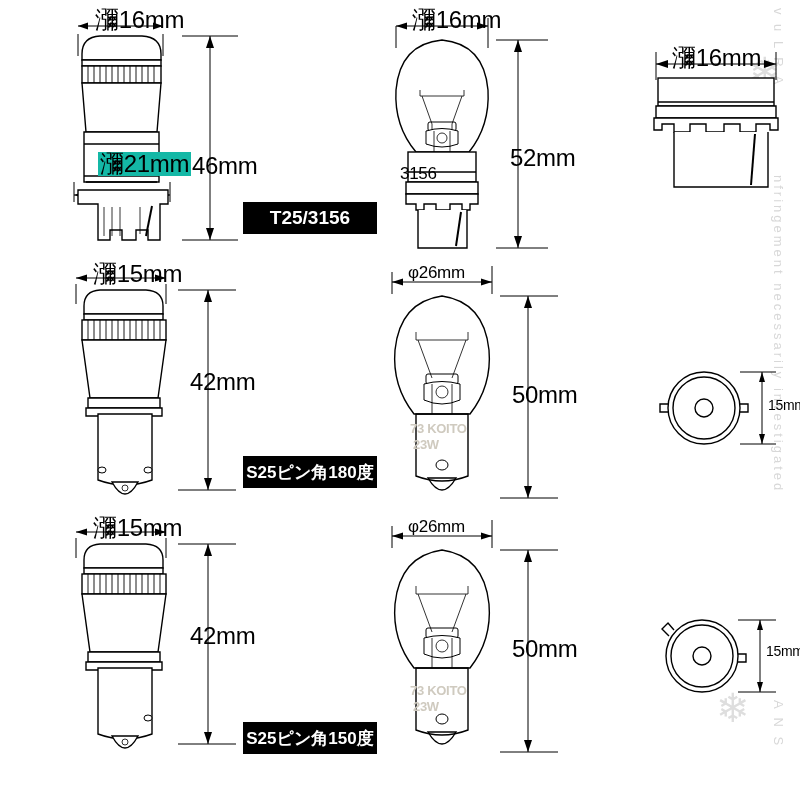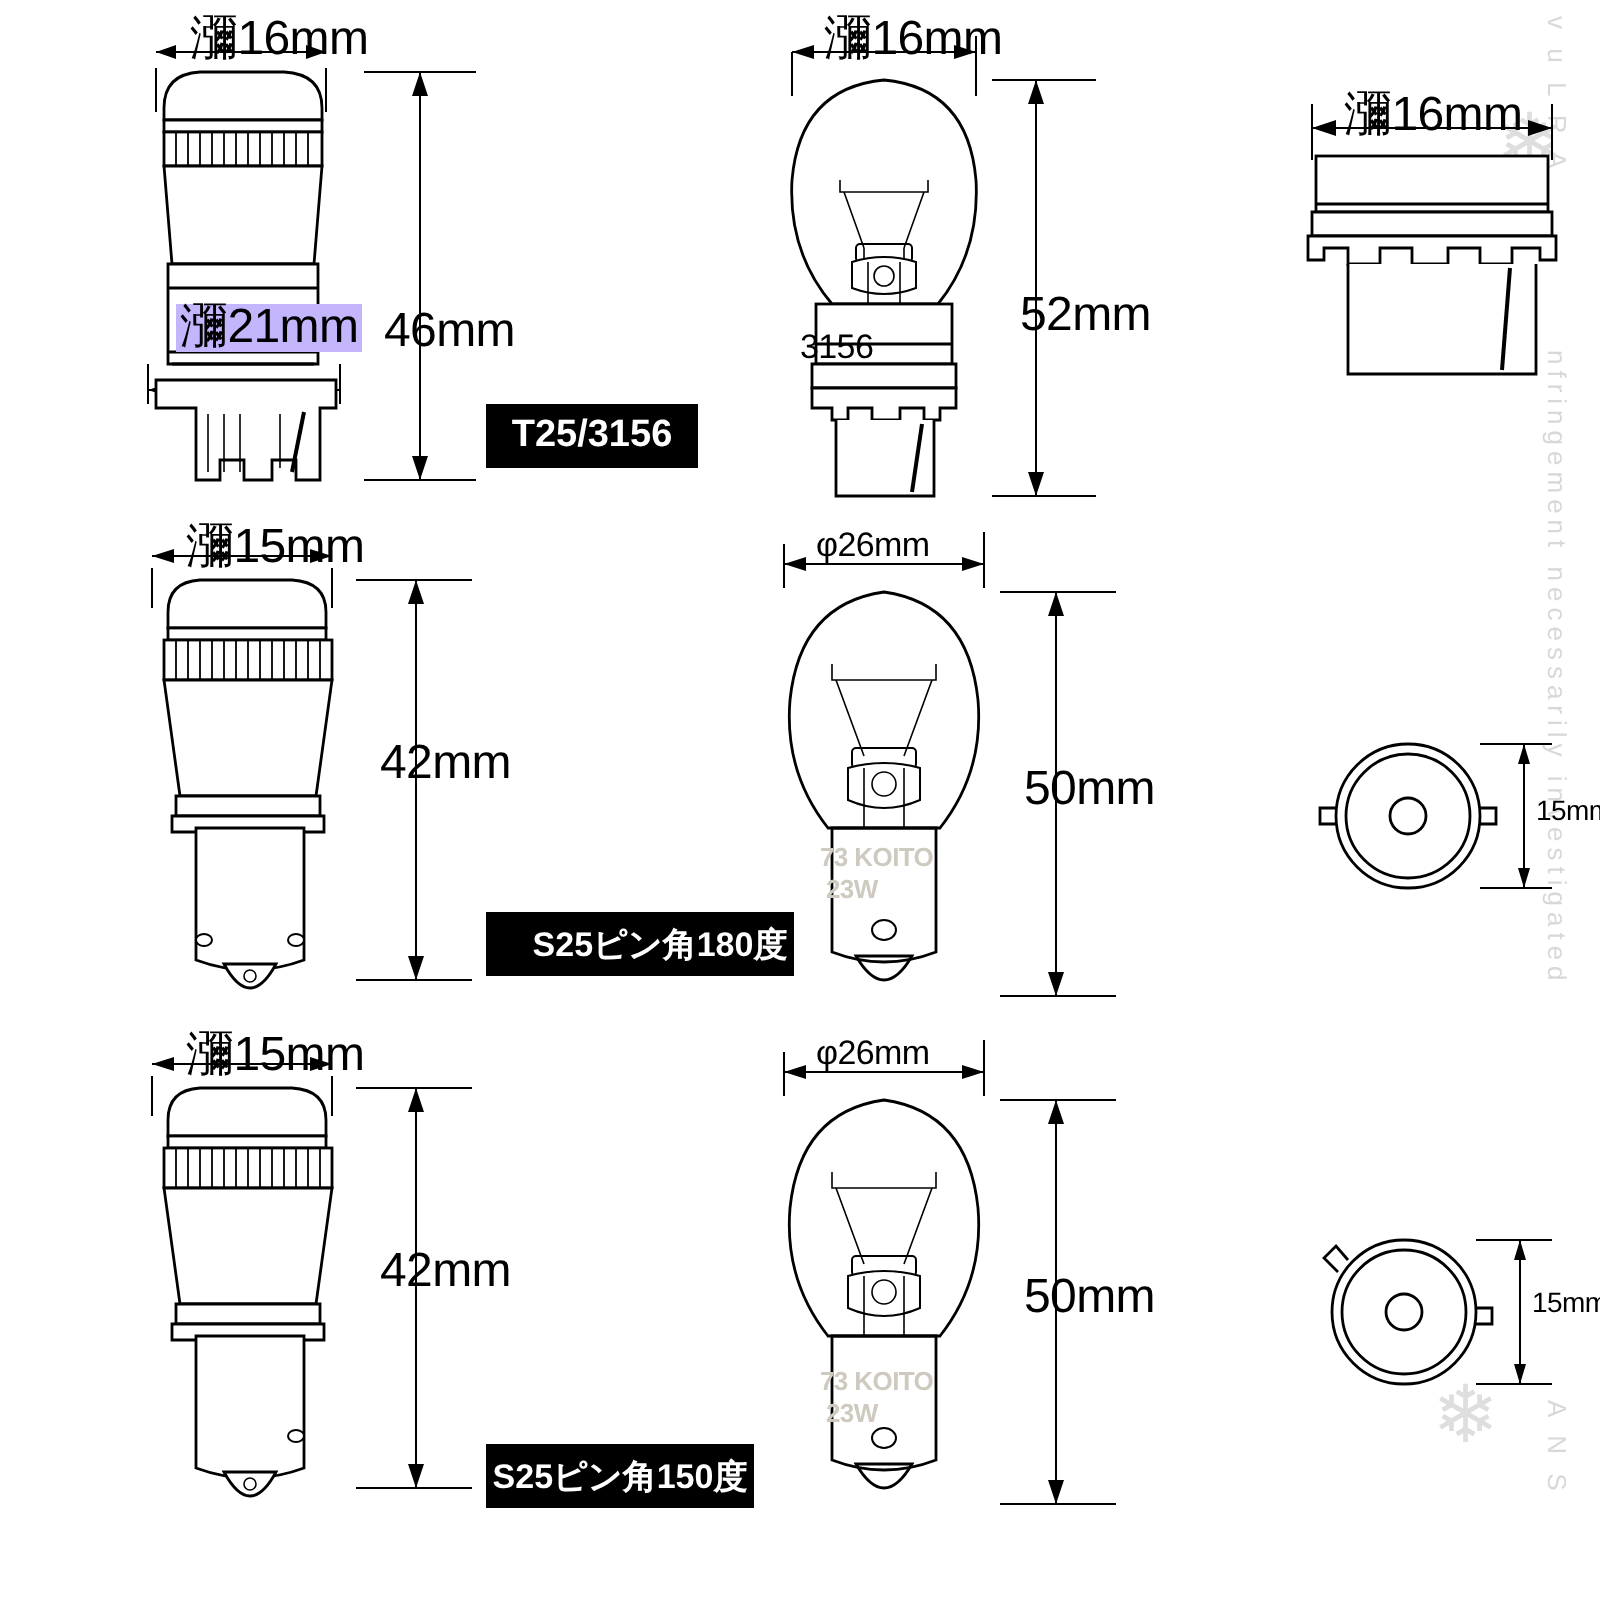--- a/index.html
+++ b/index.html
@@ -105,24 +105,24 @@
       <g class="ln thin">
         <line x1="122" y1="32" x2="178" y2="32"></line>
         <line x1="122" y1="236" x2="178" y2="236"></line>
         <line x1="150" y1="32" x2="150" y2="236"></line>
       </g>
       <polygon points="150,32 146,44 154,44" fill="#000"></polygon>
       <polygon points="150,236 146,224 154,224" fill="#000"></polygon>
     </svg>
   </div>
   <div class="abs dimtext" style="left:95px;top:8px;">瀰16mm</div>
-  <div class="abs dimtext" style="left:88px;top:152px;background:#c4b5fd;padding:0 2px;">瀰21mm</div>
+  <div class="abs dimtext" style="left:98px;top:152px;background:#14b8a6;padding:0 2px;">瀰21mm</div>
   <div class="abs dimtext" style="left:192px;top:122px;margin-top:32px;">46mm</div>
 
-  <div class="abs tag" style="left:243px;top:202px;width:106px;height:32px;">T25/3156</div>
+  <div class="abs tag" style="left:243px;top:202px;width:134px;height:32px;">T25/3156</div>
 
   <div class="abs" style="left:370px;top:4px;">
     <svg width="250" height="250" viewBox="0 0 250 250">
 
       <g class="ln thin">
         <line x1="26" y1="22" x2="26" y2="44"></line>
         <line x1="118" y1="14" x2="118" y2="44"></line>
         <line x1="26" y1="22" x2="118" y2="22"></line>
       </g>
       <polygon points="26,22 37,18.5 37,25.5" fill="#000"></polygon>
@@ -254,21 +254,21 @@
         <line x1="118" y1="232" x2="176" y2="232"></line>
         <line x1="148" y1="32" x2="148" y2="232"></line>
       </g>
       <polygon points="148,32 144,44 152,44" fill="#000"></polygon>
       <polygon points="148,232 144,220 152,220" fill="#000"></polygon>
     </svg>
   </div>
   <div class="abs dimtext" style="left:93px;top:262px;">瀰15mm</div>
   <div class="abs dimtext" style="left:190px;top:370px;">42mm</div>
 
-  <div class="abs tag" style="left:243px;top:456px;width:134px;height:32px;font-size:17px;padding-left:20px;">S25ピン角180度</div>
+  <div class="abs tag" style="left:243px;top:456px;width:134px;height:32px;font-size:17px;">S25ピン角180度</div>
 
   <div class="abs" style="left:380px;top:260px;">
     <svg width="240" height="250" viewBox="0 0 240 250">
       <g class="ln thin">
         <line x1="12" y1="12" x2="12" y2="34"></line>
         <line x1="112" y1="6" x2="112" y2="34"></line>
         <line x1="12" y1="22" x2="112" y2="22"></line>
       </g>
       <polygon points="12,22 23,18.5 23,25.5" fill="#000"></polygon>
       <polygon points="112,22 101,18.5 101,25.5" fill="#000"></polygon>

